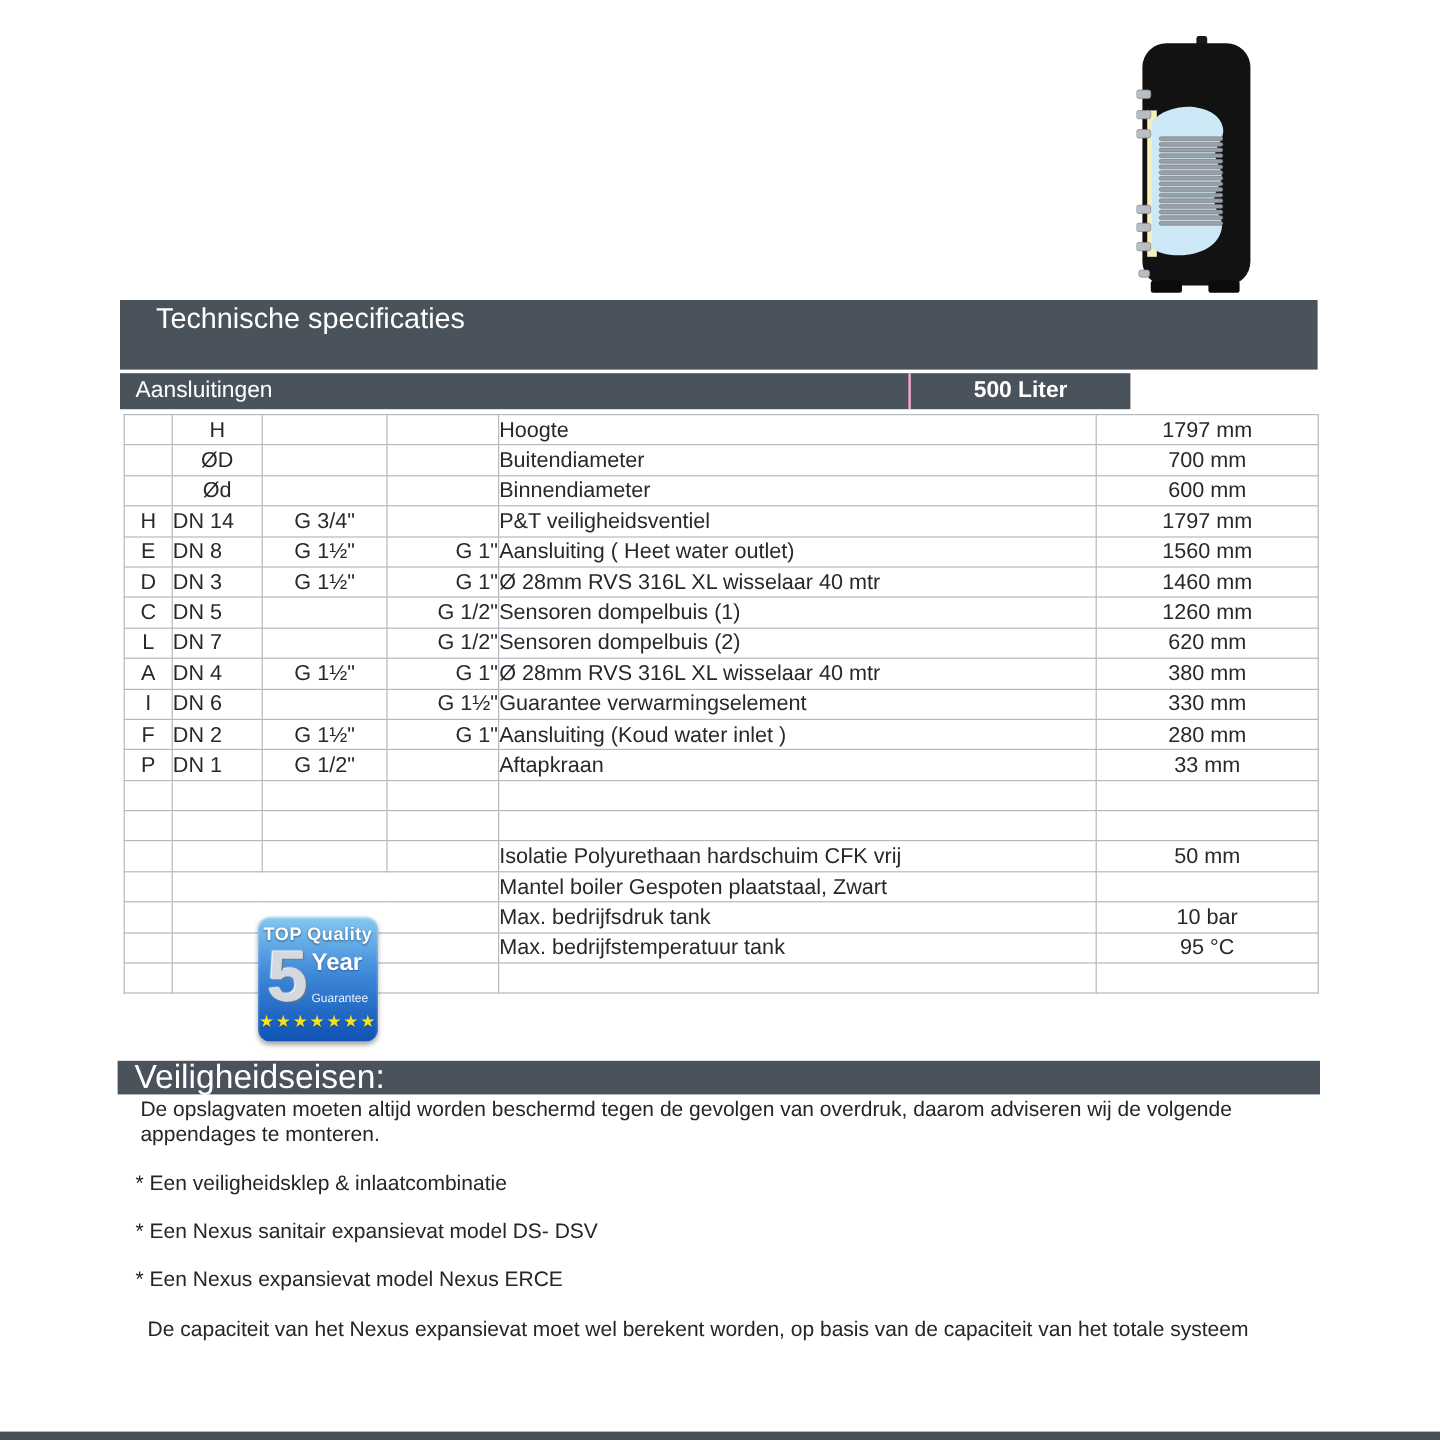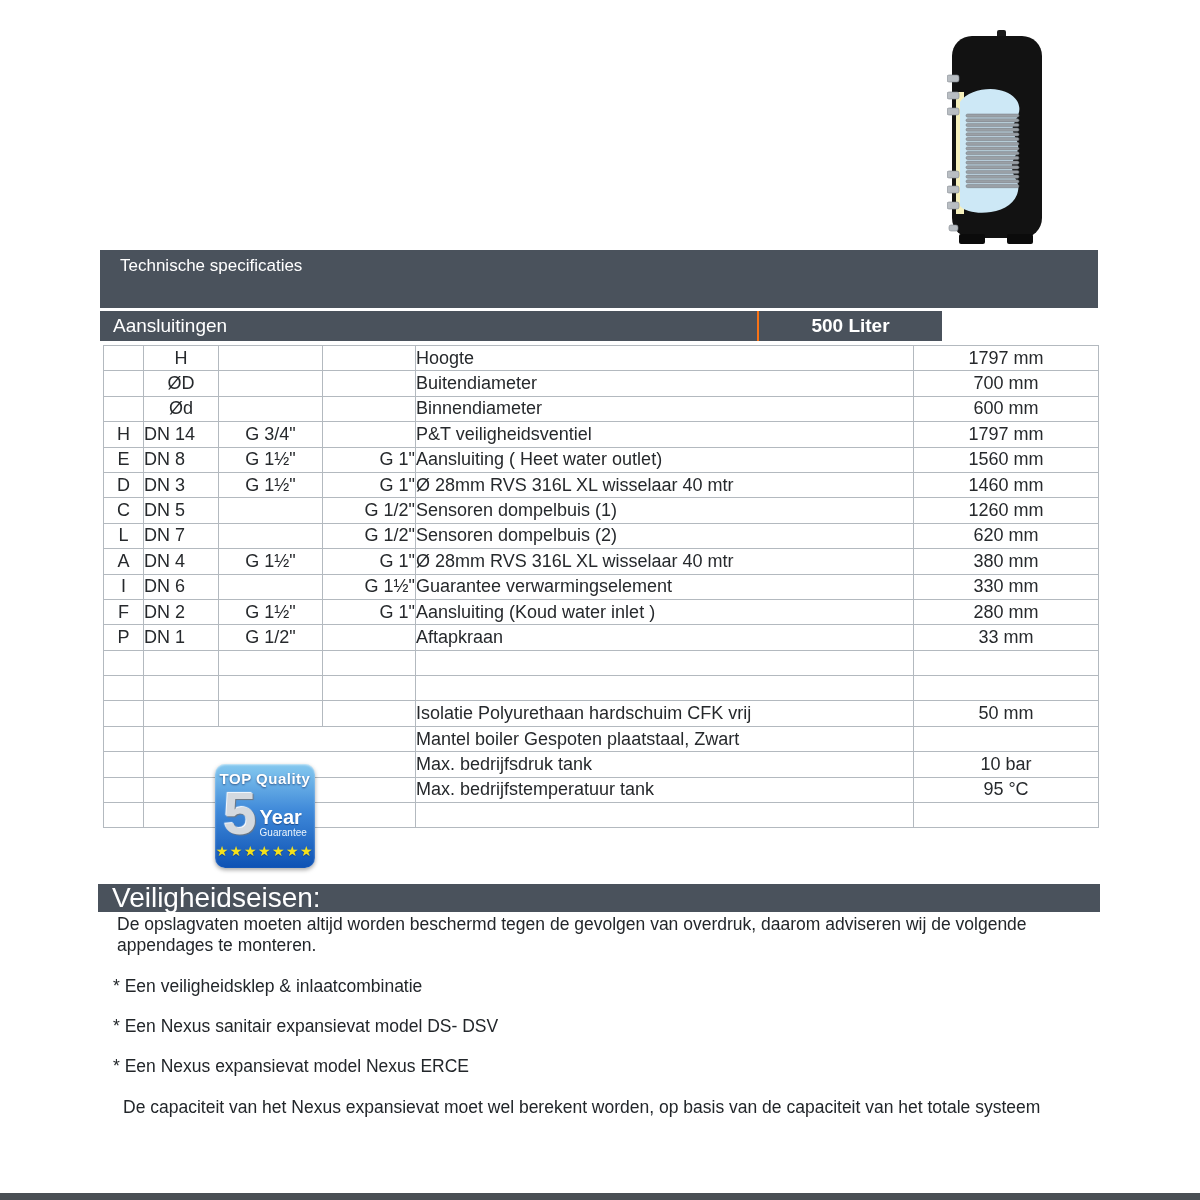--- a/index.html
+++ b/index.html
@@ -6,30 +6,30 @@
   .canvas {
     position:relative; width:1200px; height:1200px; background:#ffffff;
     font-family:"Liberation Sans", sans-serif; color:#26292c; overflow:hidden;
   }
 
   
   .hdr {
     position:absolute; left:100px; top:250px; width:998px; height:58px;
     background:#4a525c; color:#ffffff; padding:0; box-sizing:border-box;
   }
-  .hdr .line { padding-left:20px; line-height:28px; font-size:17px; white-space:nowrap; }
+  .hdr .line { padding-left:30px; line-height:28px; font-size:24px; white-space:nowrap; }
   .hdr .line:first-child { padding-top:2px; }
 
   .connbar {
     position:absolute; left:100px; top:311px; width:842px; height:30px;
     background:#4a525c; color:#ffffff; display:flex; box-sizing:border-box;
   }
   .connbar .lbl { flex:1; font-size:19px; line-height:30px; padding-left:13px; }
   .connbar .cap {
-    width:185px; border-left:2px solid #f97316; font-size:19px; font-weight:bold;
+    width:185px; border-left:2px solid #f9a8d4; font-size:19px; font-weight:bold;
     line-height:30px; text-align:center; box-sizing:border-box;
   }
 
   
   table.spec {
     position:absolute; left:103px; top:345px; width:995px;
     border-collapse:collapse; table-layout:fixed; font-size:18px; color:#26292c;
   }
   table.spec tr { height:25.4px; }
   table.spec td {
@@ -56,21 +56,21 @@
     text-align:center; font-size:15px; font-weight:bold; color:#ffffff;
     text-shadow:0 1px 2px rgba(10,30,80,.6); margin-top:6px; letter-spacing:.5px;
   }
   .badge-mid { display:flex; justify-content:center; align-items:flex-end; margin-top:-3px; height:56px; }
   .badge-5 {
     font-size:60px; font-weight:bold; line-height:52px; color:#d4d9df;
     text-shadow:1px 1px 1px #6f7780, -1px -1px 1px #ffffff;
   }
   .badge-col { margin-left:3px; padding-bottom:2px; }
   .badge-year { font-size:20px; font-weight:bold; color:#ffffff; line-height:19px; text-shadow:0 1px 1px rgba(10,30,80,.5); }
-  .badge-guar { font-size:10px; color:#e9f3fb; line-height:11px; }
+  .badge-guar { font-size:10px; color:#e9f3fb; line-height:11px;margin-top:15px; }
   .badge-stars {
     text-align:center; color:#f5e11c; font-size:14px; letter-spacing:1.5px;
     margin-top:3px; text-shadow:0 1px 1px rgba(10,30,80,.4);
   }
 
   
   .safetybar {
     position:absolute; left:98px; top:884px; width:1002px; height:28px;
     background:#4a525c; color:#ffffff; font-size:28px; line-height:28px;
     padding-left:14px; box-sizing:border-box;

